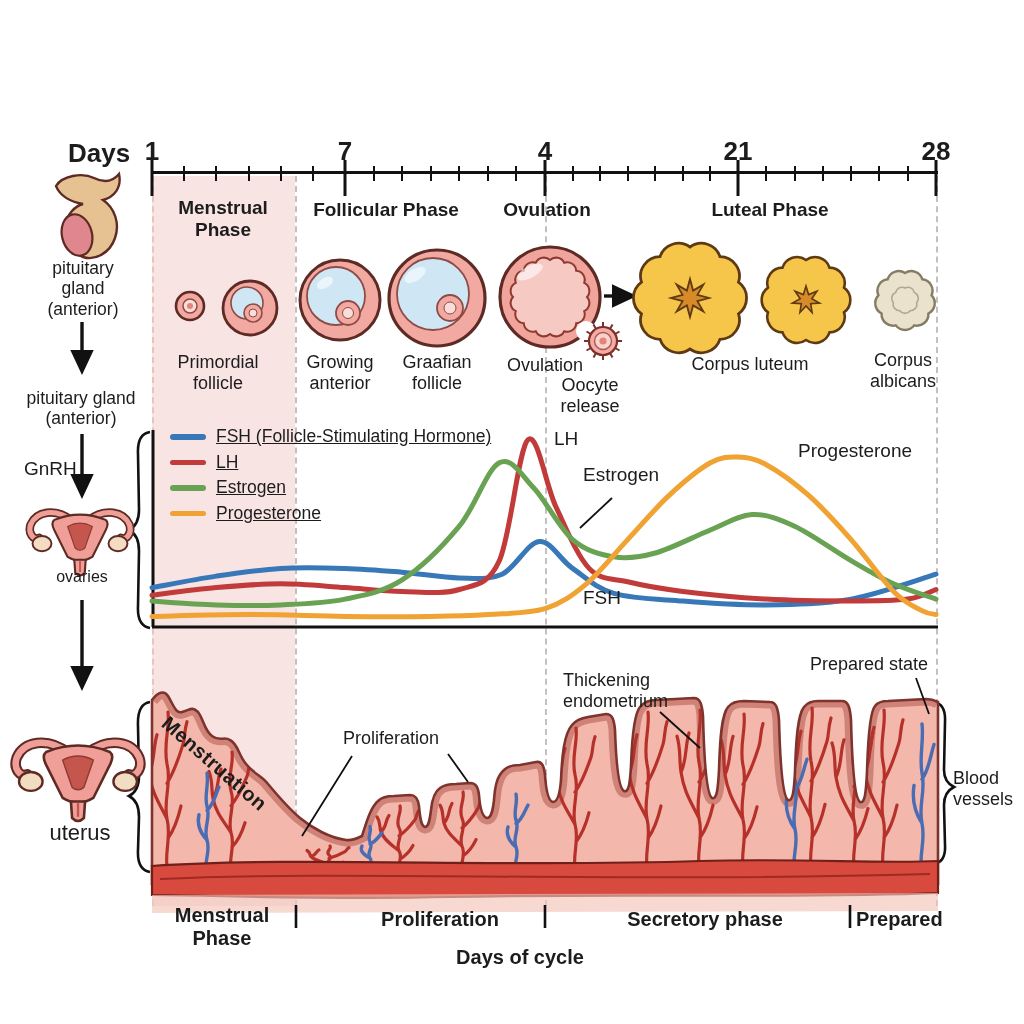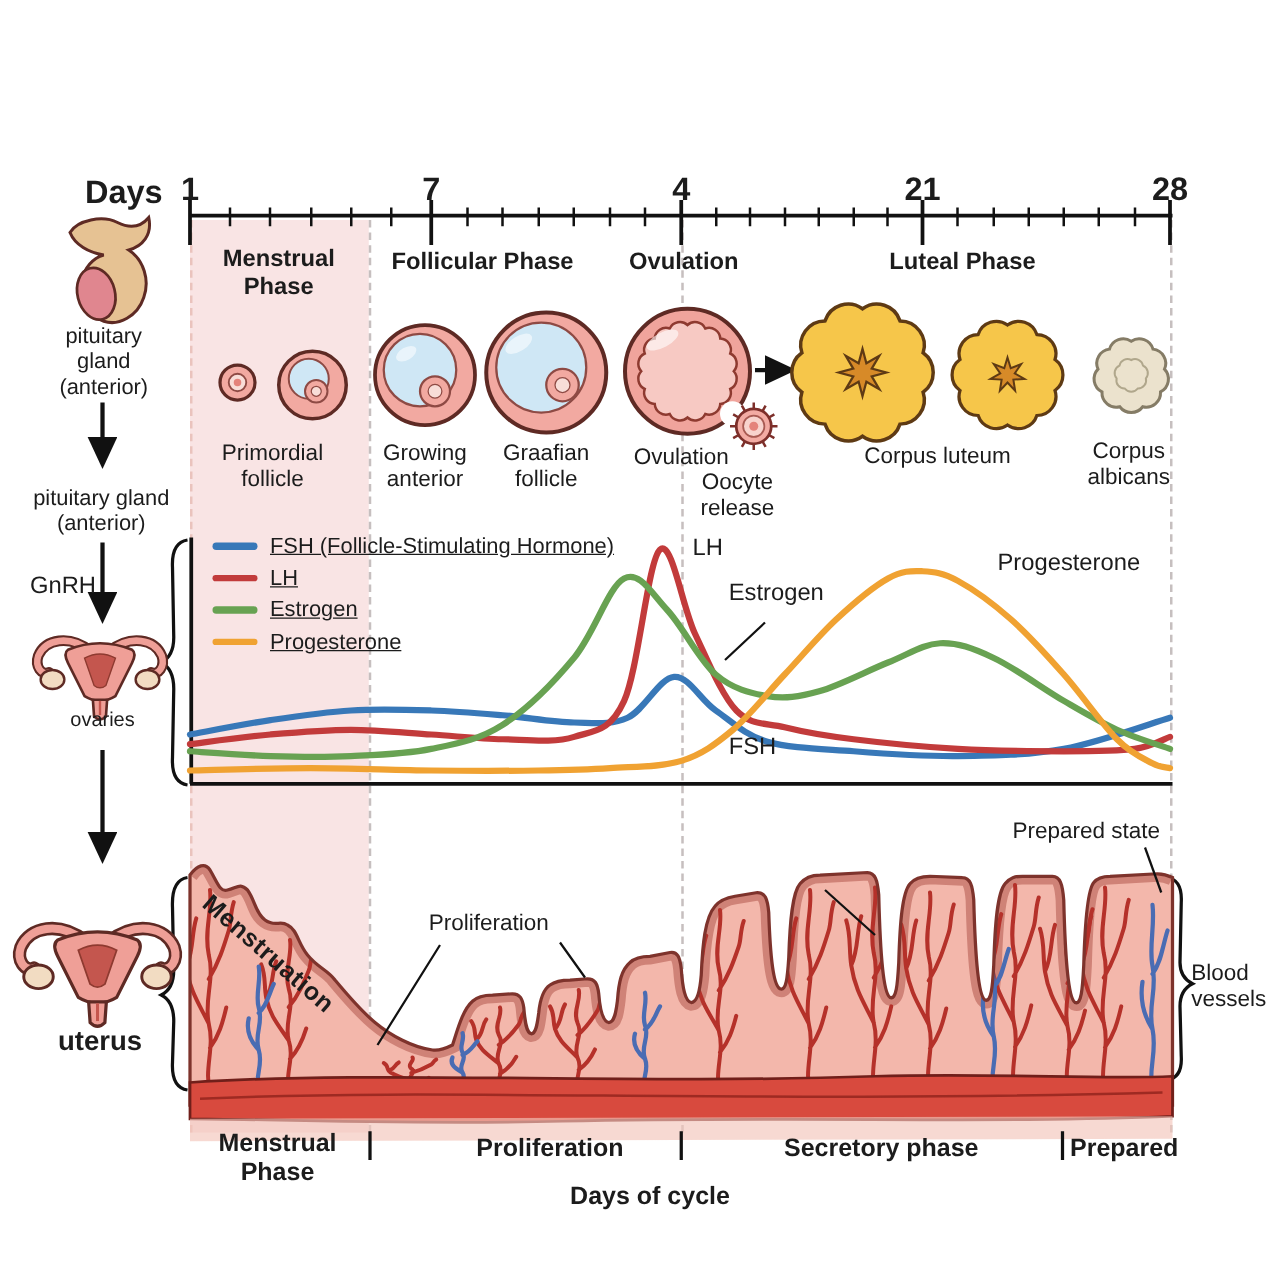--- a/index.html
+++ b/index.html
@@ -102,21 +102,21 @@
   <div class="abs txt lbl ctr ml" style="left:848px;top:350px;width:110px">Corpus
 albicans</div>
 
   <div class="abs txt lbl ctr ml" style="left:23px;top:258px;width:120px;font-size:17.5px">pituitary
 gland
 (anterior)</div>
   <div class="abs txt lbl ctr ml" style="left:13px;top:388px;width:136px;font-size:17.5px">pituitary gland
 (anterior)</div>
   <div class="abs txt" style="left:24px;top:458px;font-size:19px;z-index:4">GnRH</div>
   <div class="abs txt big ctr" style="left:22px;top:568px;width:120px;font-weight:400;font-size:16px">ovaries</div>
-  <div class="abs txt big ctr" style="left:20px;top:820px;width:120px;font-weight:700;font-size:22px">uterus</div>
+  <div class="abs txt big ctr" style="left:20px;top:820px;width:120px;font-weight:400;font-size:22px">uterus</div>
 
   <div class="abs" id="legend">
       <div class="legrow">
         <span class="legsw" style="background: rgb(56, 120, 184);"></span>
         <span class="legtx">FSH (Follicle-Stimulating Hormone)</span>
       </div>
       <div class="legrow">
         <span class="legsw" style="background: rgb(194, 59, 59);"></span>
         <span class="legtx">LH</span>
       </div>
@@ -130,20 +130,22 @@
       </div>
     </div>
 
   <div class="abs txt inline-lbl" style="left:554px;top:428px">LH</div>
   <div class="abs txt inline-lbl" style="left:583px;top:464px">Estrogen</div>
   <div class="abs txt inline-lbl" style="left:798px;top:440px">Progesterone</div>
   <div class="abs txt inline-lbl" style="left:583px;top:587px">FSH</div>
 
   <div class="abs" id="menstruation-label">Menstruation</div>
   <div class="abs txt lbl" style="left:343px;top:728px">Proliferation</div>
+  <div class="abs txt lbl ml" style="left:563px;top:670px">Thickening
+endometrium</div>
   <div class="abs txt lbl" style="left:810px;top:654px">Prepared state</div>
   <div class="abs txt lbl ml" style="left:953px;top:768px">Blood
 vessels</div>
 
   <div class="abs txt bot ctr ml" style="left:162px;top:904px;width:120px">Menstrual
 Phase</div>
   <div class="abs txt bot ctr" style="left:370px;top:908px;width:140px">Proliferation</div>
   <div class="abs txt bot ctr" style="left:625px;top:908px;width:160px">Secretory phase</div>
   <div class="abs txt bot" style="left:856px;top:908px">Prepared</div>
   <div class="abs txt bot ctr" style="left:430px;top:946px;width:180px">Days of cycle</div>

